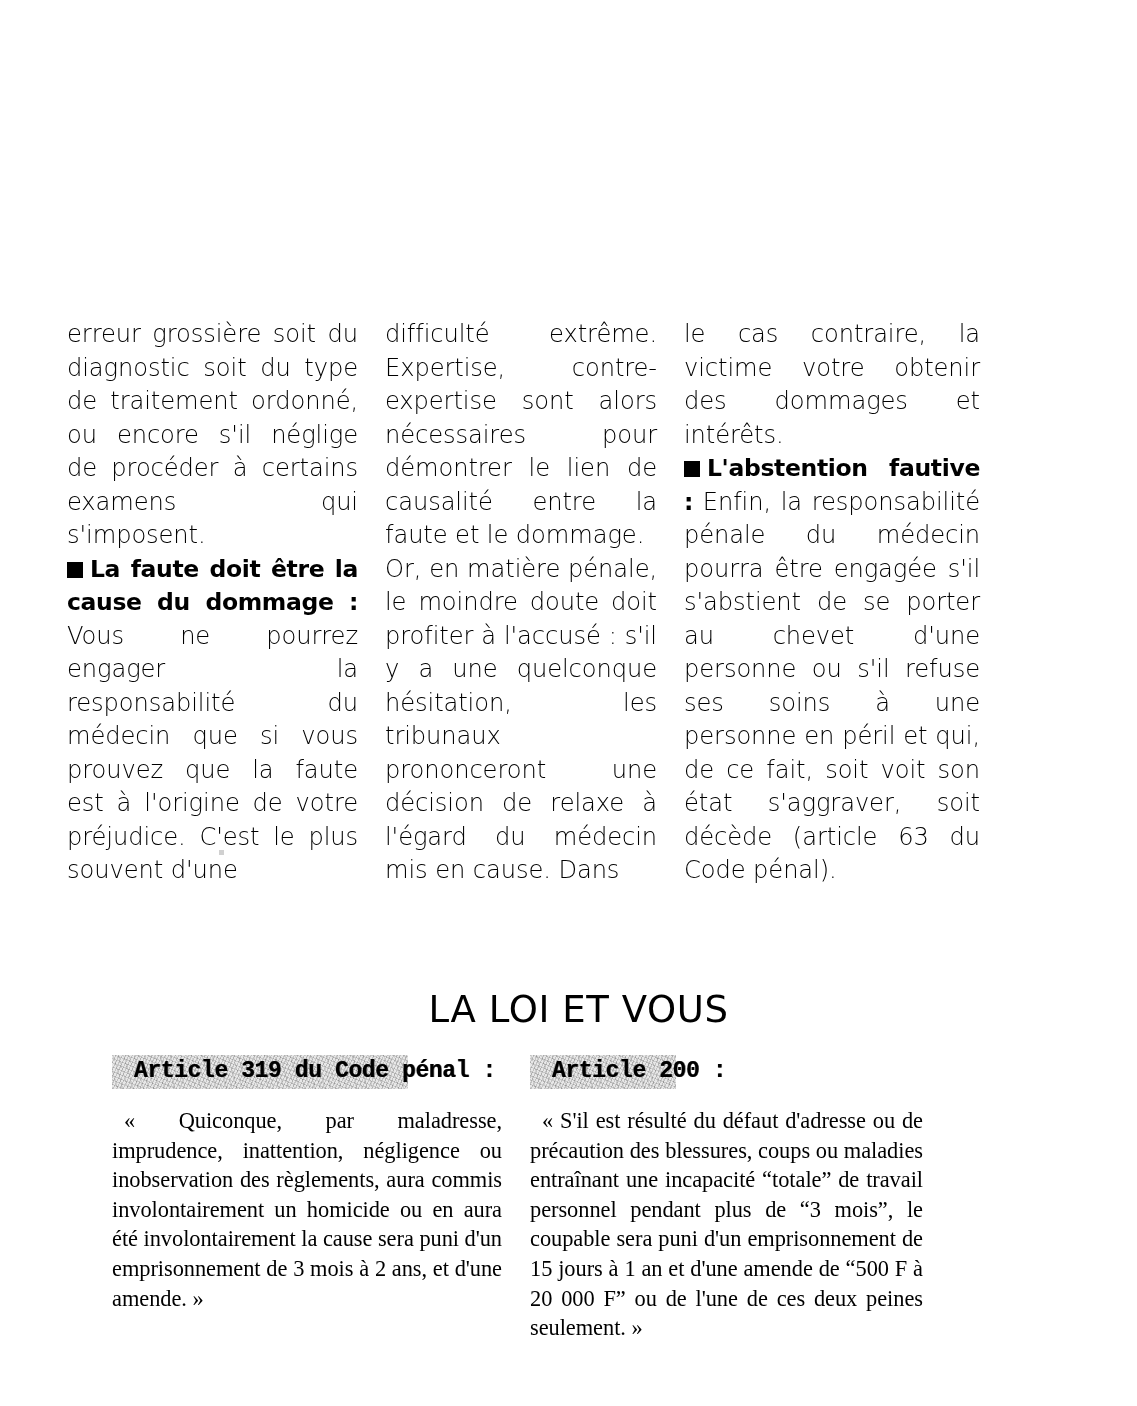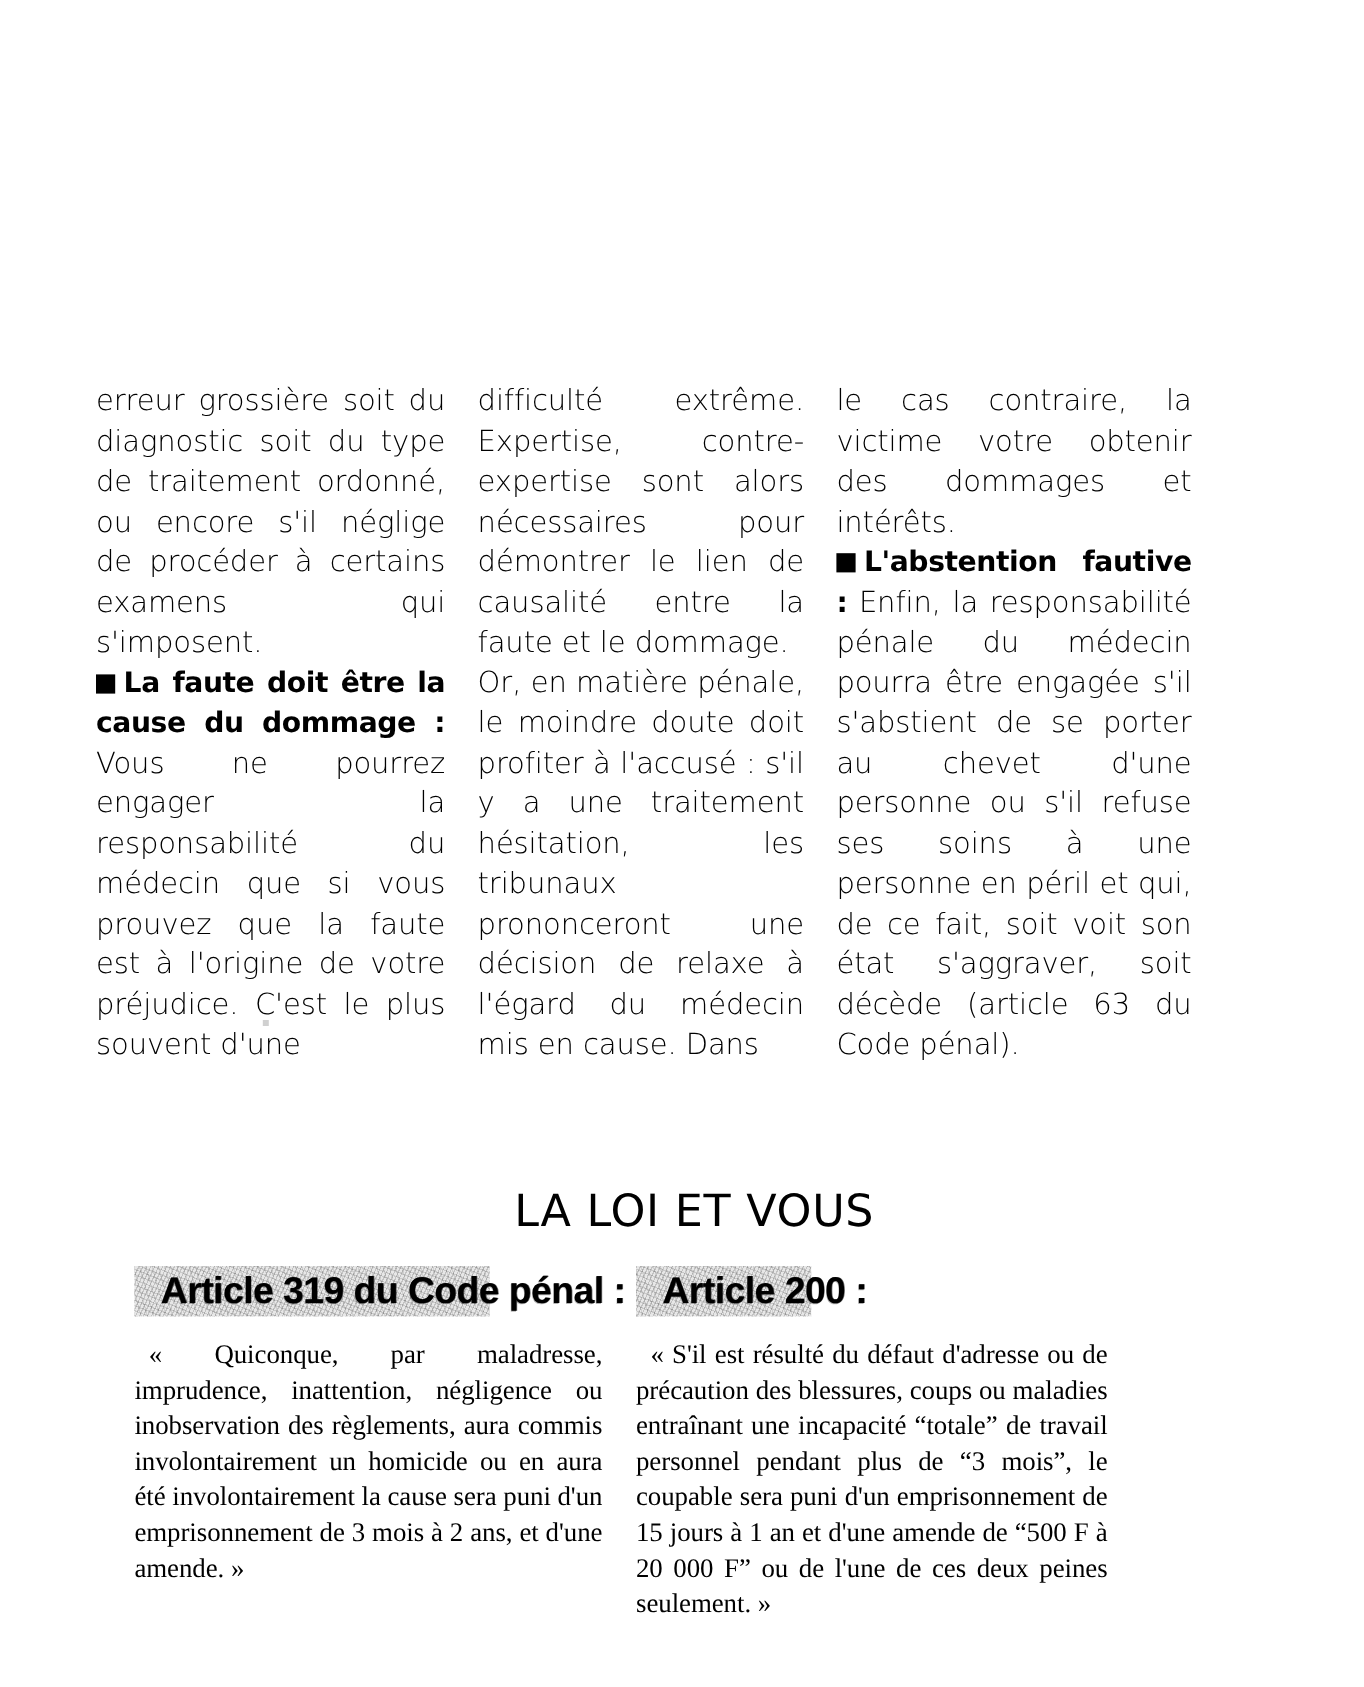--- a/index.html
+++ b/index.html
@@ -13,21 +13,21 @@
     height: 1406px;
     position: relative;
     font-family: "Liberation Sans", sans-serif;
     color: #000000;
     overflow: hidden;
   }
 
   
   .article-columns {
     position: absolute;
-    left: 80px;
+    left: 67px;
     top: 318px;
     width: 913px;
     display: flex;
     gap: 27px;
   }
   .col {
     width: 290px;
   }
   .col-1 { width: 291px; }
   .col-2 { width: 272px; }
@@ -104,23 +104,23 @@
     display: inline-block;
     background:
       repeating-linear-gradient(115deg, rgba(0,0,0,.16) 0 1px, rgba(0,0,0,0) 1px 3px),
       repeating-linear-gradient(22deg, rgba(0,0,0,.13) 0 1px, rgba(0,0,0,0) 1px 4px),
       repeating-linear-gradient(74deg, rgba(0,0,0,.10) 0 1px, rgba(0,0,0,0) 1px 5px),
       #e7e7e7;
     padding: 5px 12px 6px 22px;
     line-height: 1;
   }
   .band-label {
-    font-family: Liberation Sans, sans-serif;
+    font-family: Liberation Mono, monospace;
     font-weight: bold;
-    font-size: 31px;
+    font-size: 23px;
     letter-spacing: -0.4px;
     text-shadow: 0.6px 0 0 rgba(0,0,0,.55), -0.4px 0.4px 0 rgba(0,0,0,.3);
     white-space: nowrap;
   }
   .band-1 { width: 262px; }
   .band-2 { width: 112px; }
 
   .law-text {
     font-family: Liberation Serif, serif;
     font-size: 22.4px;
@@ -138,21 +138,21 @@
 <div class="article-columns">
 
   <div class="col col-1">
     <p class="para">erreur grossière soit du diagnostic soit du type de traitement ordonné, ou encore s'il néglige de procéder à certains examens qui s'imposent.</p>
     <p class="para"><span class="bullet-sq"></span><span class="subhead">La faute doit être la cause du dommage :</span>
       <span>Vous ne pourrez engager la responsabilité du médecin que si vous prouvez que la faute est à l'origine de votre préjudice. C'est le plus souvent d'une</span></p>
   </div>
 
   <div class="col col-2">
     <p class="para">difficulté extrême. Expertise, contre-expertise sont alors nécessaires pour démontrer le lien de causalité entre la faute et le dommage.</p>
-    <p class="para">Or, en matière pénale, le moindre doute doit profiter à l'accusé : s'il y a une traitement hésitation, les tribunaux prononceront une décision de relaxe à l'égard du médecin mis en cause. Dans</p>
+    <p class="para">Or, en matière pénale, le moindre doute doit profiter à l'accusé : s'il y a une quelconque hésitation, les tribunaux prononceront une décision de relaxe à l'égard du médecin mis en cause. Dans</p>
   </div>
 
   <div class="col col-3">
     <p class="para">le cas contraire, la victime votre obtenir des dommages et intérêts.</p>
     <p class="para"><span class="bullet-sq"></span><span class="subhead">L'abstention fautive :</span>
       <span>Enfin, la responsabilité pénale du médecin pourra être engagée s'il s'abstient de se porter au chevet d'une personne ou s'il refuse ses soins à une personne en péril et qui, de ce fait, soit voit son état s'aggraver, soit décède (article 63 du Code pénal).</span></p>
   </div>
 
 </div>
 

